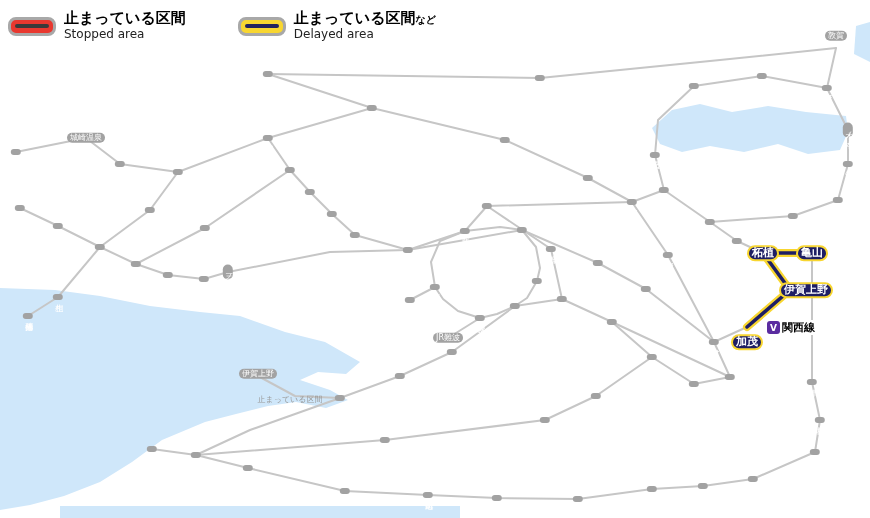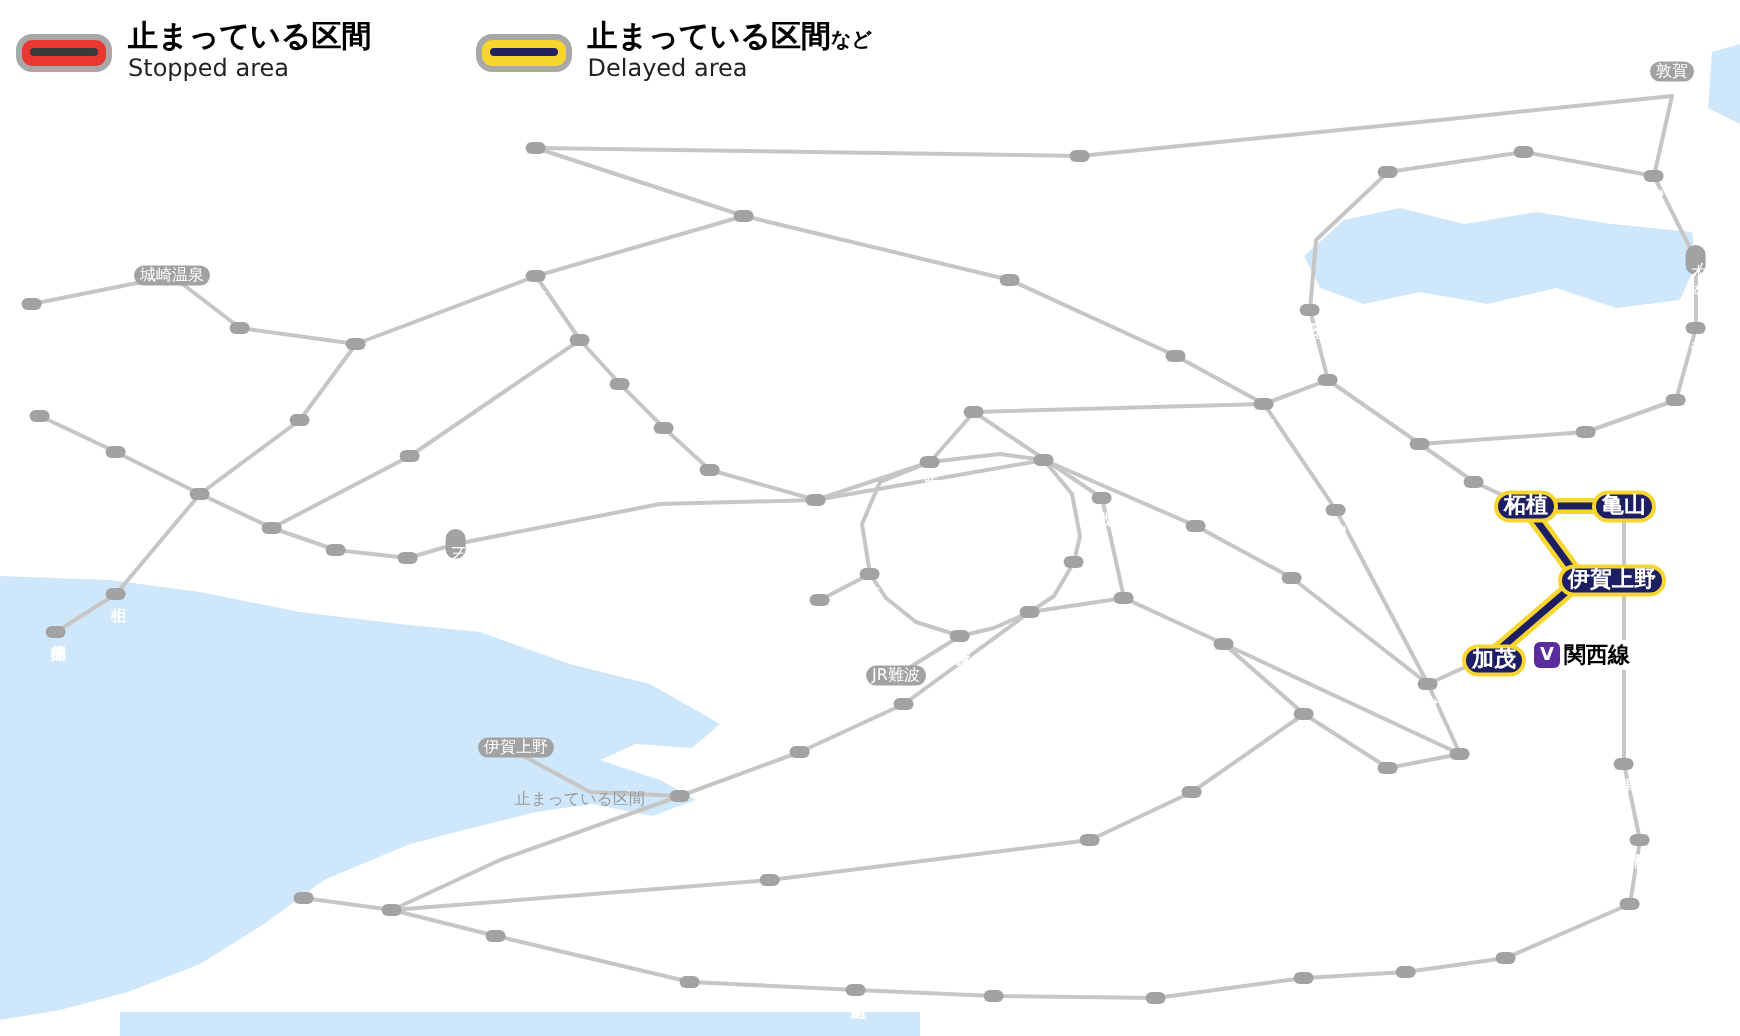--- a/index.html
+++ b/index.html
@@ -152,21 +152,21 @@
       <div class="st v" style="left: 578px; top: 499px;">串本</div>
       <div class="st v" style="left: 652px; top: 489px;">新宮</div>
       <div class="st v" style="left: 703px; top: 486px;">熊野市</div>
       <div class="st v" style="left: 753px; top: 479px;">尾鷲</div>
       <div class="st v" style="left: 815px; top: 452px;">多気</div>
       <div class="st v" style="left: 820px; top: 420px;">松阪</div>
       <div class="st v" style="left: 812px; top: 382px;">津</div>
       <div class="st h delayed" style="left: 763px; top: 253px;">柘植</div>
       <div class="st h delayed" style="left: 812px; top: 253px;">亀山</div>
       <div class="st h delayed" style="left: 806px; top: 290px;">伊賀上野</div>
-      <div class="st h delayed" style="left: 747px; top: 330px;">加茂</div>
+      <div class="st h delayed" style="left: 747px; top: 342px;">加茂</div>
     </div>
 
   <div id="kansai-tag">
     <span class="line-symbol">V</span>
     <span id="kansai-name">関西線</span>
   </div>
 
   <div id="legend">
     <div class="lg-item">
       <span class="lg-icon stopped">

